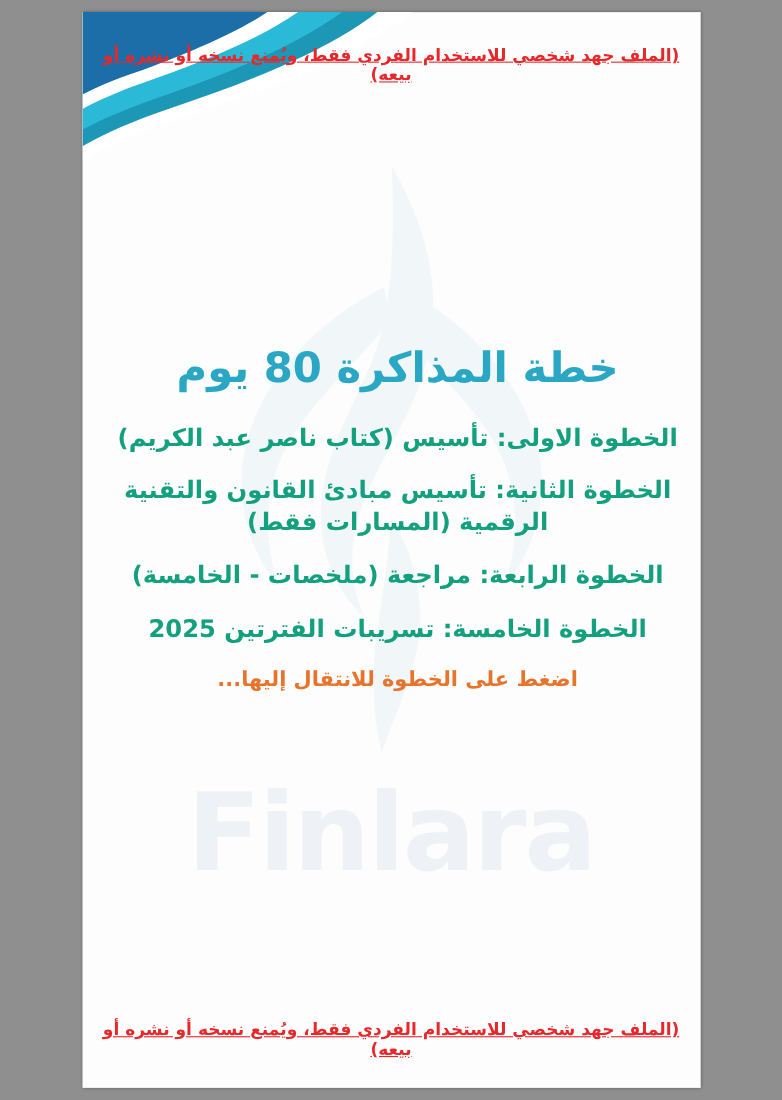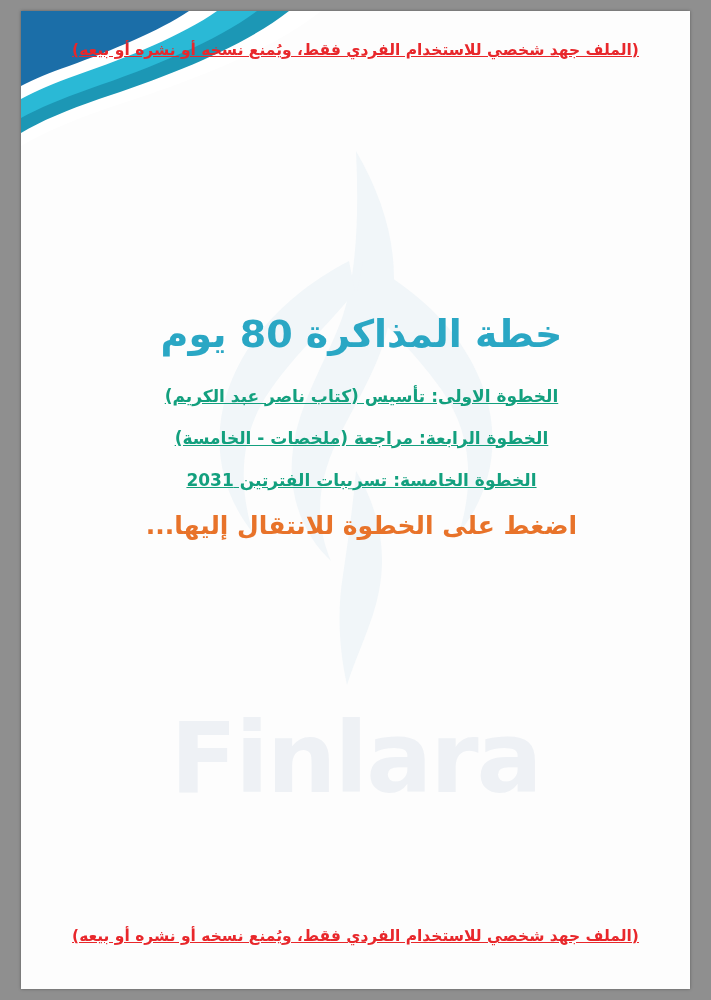--- a/index.html
+++ b/index.html
@@ -8,21 +8,21 @@
     background: #8f8f8f;
   }
   body {
     width: 711px;
     height: 1000px;
     font-family: "DejaVu Sans", "Liberation Sans", sans-serif;
     overflow: hidden;
   }
   .page {
     position: relative;
-    width: 669px;
+    width: 562px;
     height: 978px;
     margin: 11px auto 0 auto;
     background: #fdfdfd;
     overflow: hidden;
     box-shadow: 0 0 3px rgba(0,0,0,0.35);
   }
 
   
   .corner-deco {
     position: absolute;
@@ -88,30 +88,29 @@
     padding-left: 12px;
   }
   .doc-title {
     font-size: 38px;
     font-weight: bold;
     color: #2aa7c4;
     margin: 0 0 26px 0;
     line-height: 1.25;
   }
   .step {
-    font-size: 17px;
+    font-size: 22px;
     font-weight: bold;
     color: #13a07e;
-    text-decoration: underline;
     margin: 0 0 20px 0;
     line-height: 1.3;
   }
   .step:nth-of-type(1) { margin-bottom: 20px; }
   .cta {
-    font-size: 25px;
+    font-size: 19px;
     font-weight: bold;
     color: #e8732a;
     margin: 10px 0 0 0;
   }
 </style>
 </head>
 <body>
 
 <div class="page">
 
@@ -133,21 +132,22 @@
   </svg>
 
   <div class="brand-wordmark">Finlara</div>
 
   <div class="notice notice-top">(الملف جهد شخصي للاستخدام الفردي فقط، ويُمنع نسخه أو نشره أو بيعه)</div>
 
   <div class="content">
     <h1 class="doc-title">خطة المذاكرة 80 يوم</h1>
 
     <div class="step">الخطوة الاولى: تأسيس (كتاب ناصر عبد الكريم)</div>
+    <div class="step">الخطوة الثانية: تأسيس مبادئ القانون والتقنية الرقمية (المسارات فقط)</div>
     <div class="step">الخطوة الرابعة: مراجعة (ملخصات - الخامسة)</div>
-    <div class="step">الخطوة الخامسة: تسريبات الفترتين  2031</div>
+    <div class="step">الخطوة الخامسة: تسريبات الفترتين  2025</div>
 
     <div class="cta">اضغط على الخطوة للانتقال إليها...</div>
   </div>
 
   <div class="notice notice-bottom">(الملف جهد شخصي للاستخدام الفردي فقط، ويُمنع نسخه أو نشره أو بيعه)</div>
 
 </div>
 
 </body></html>

